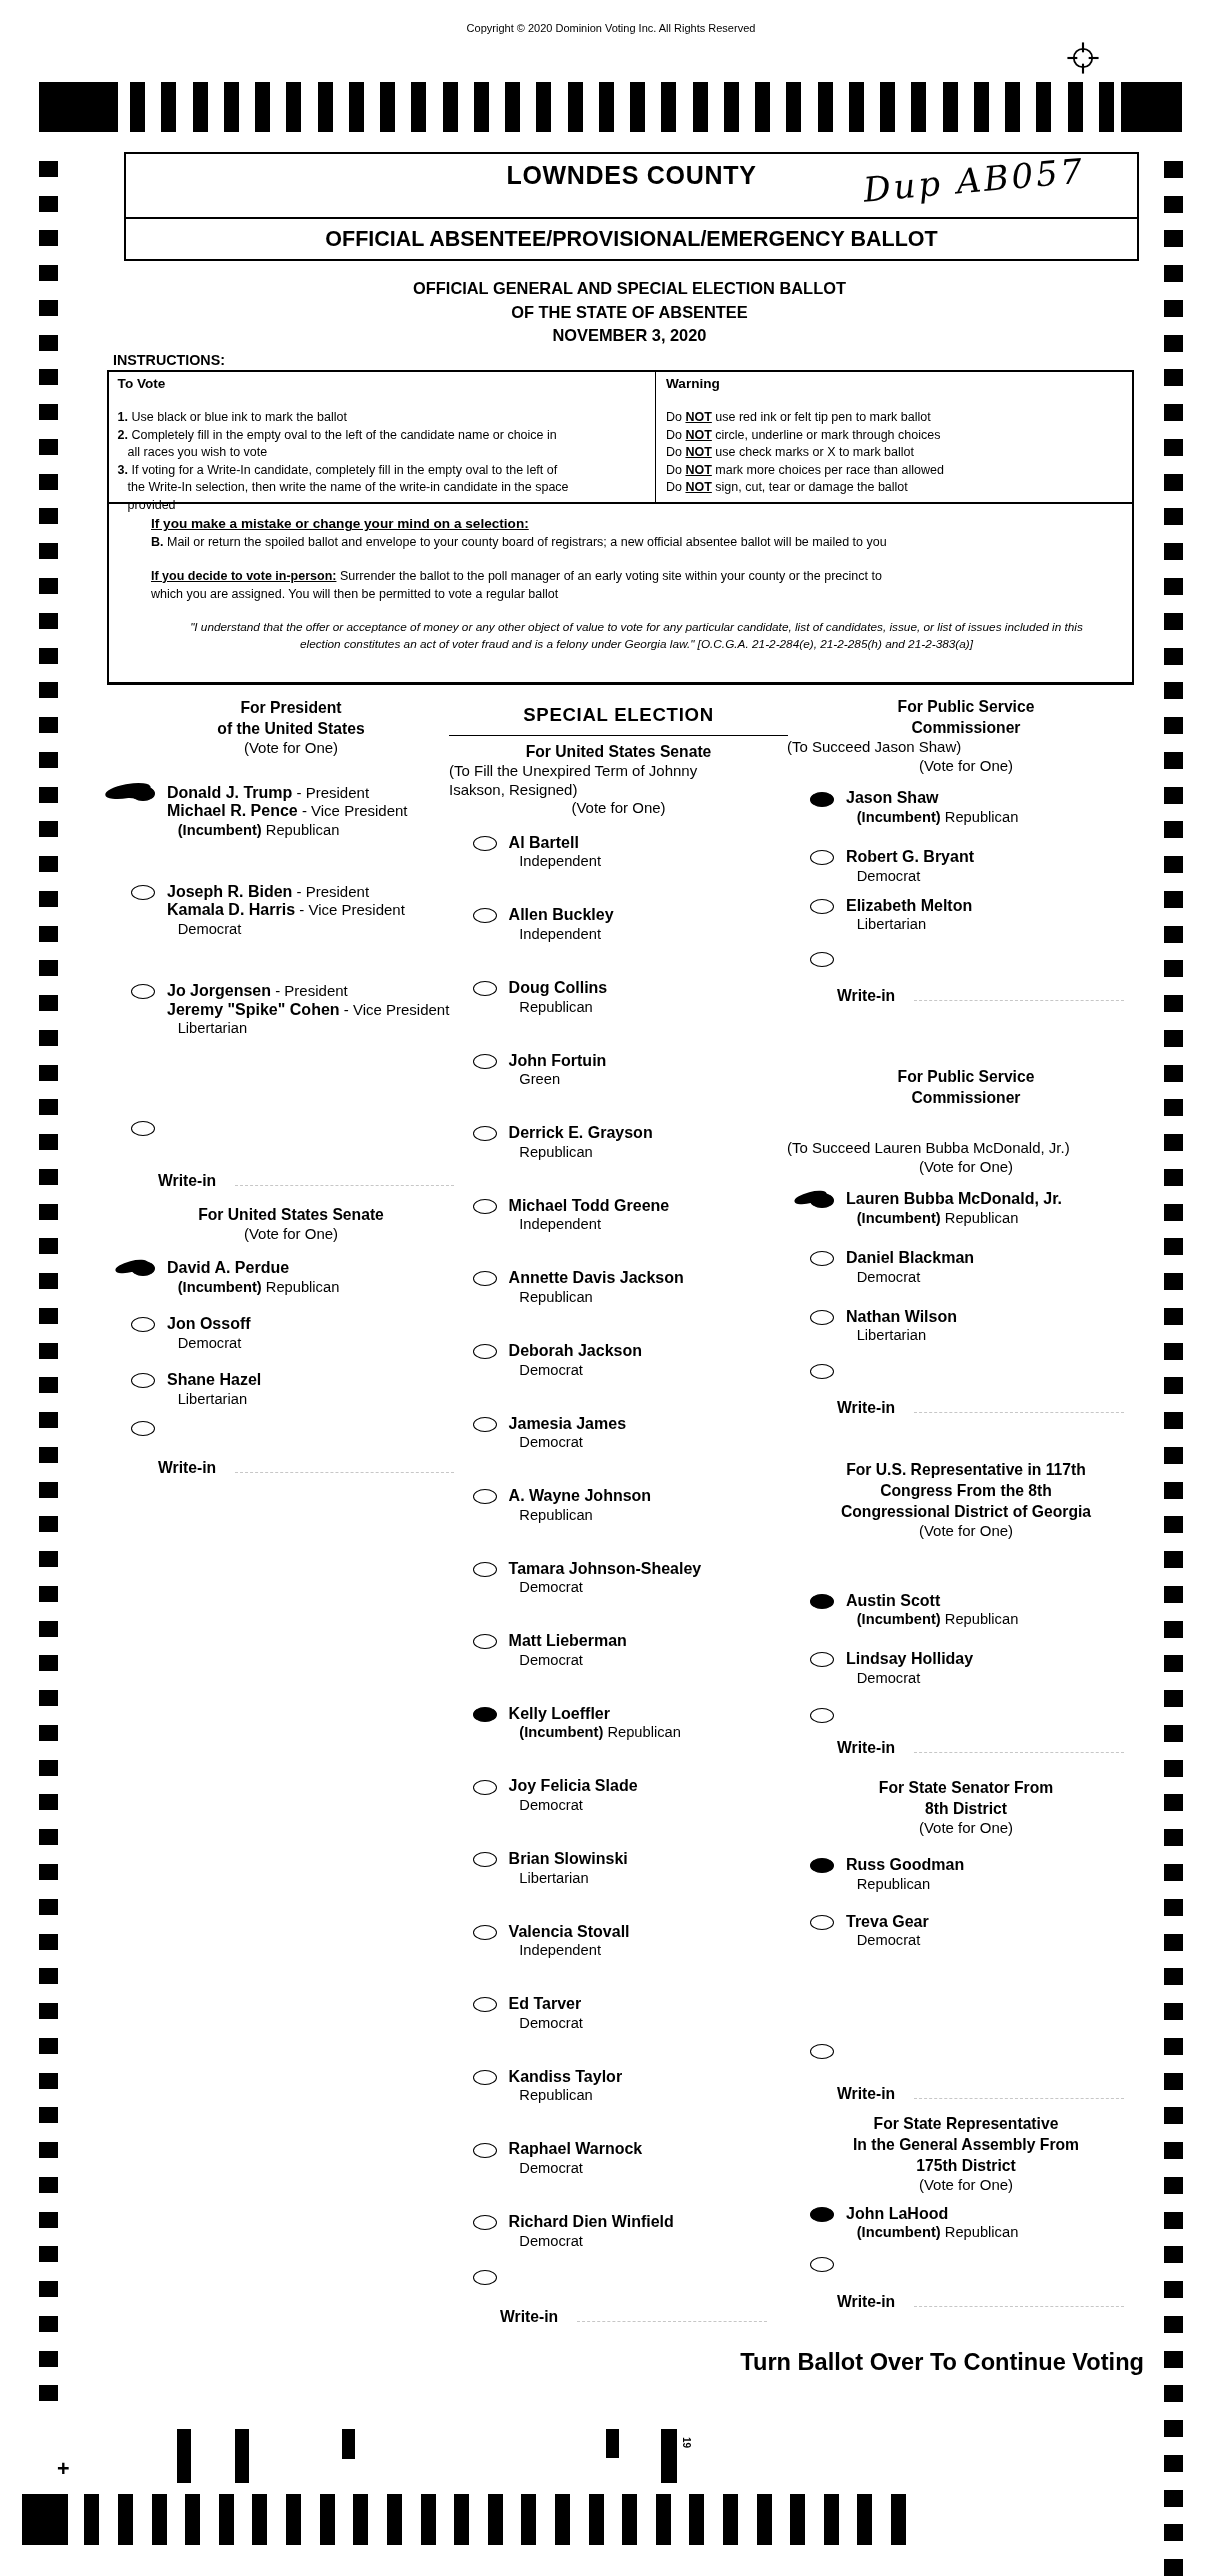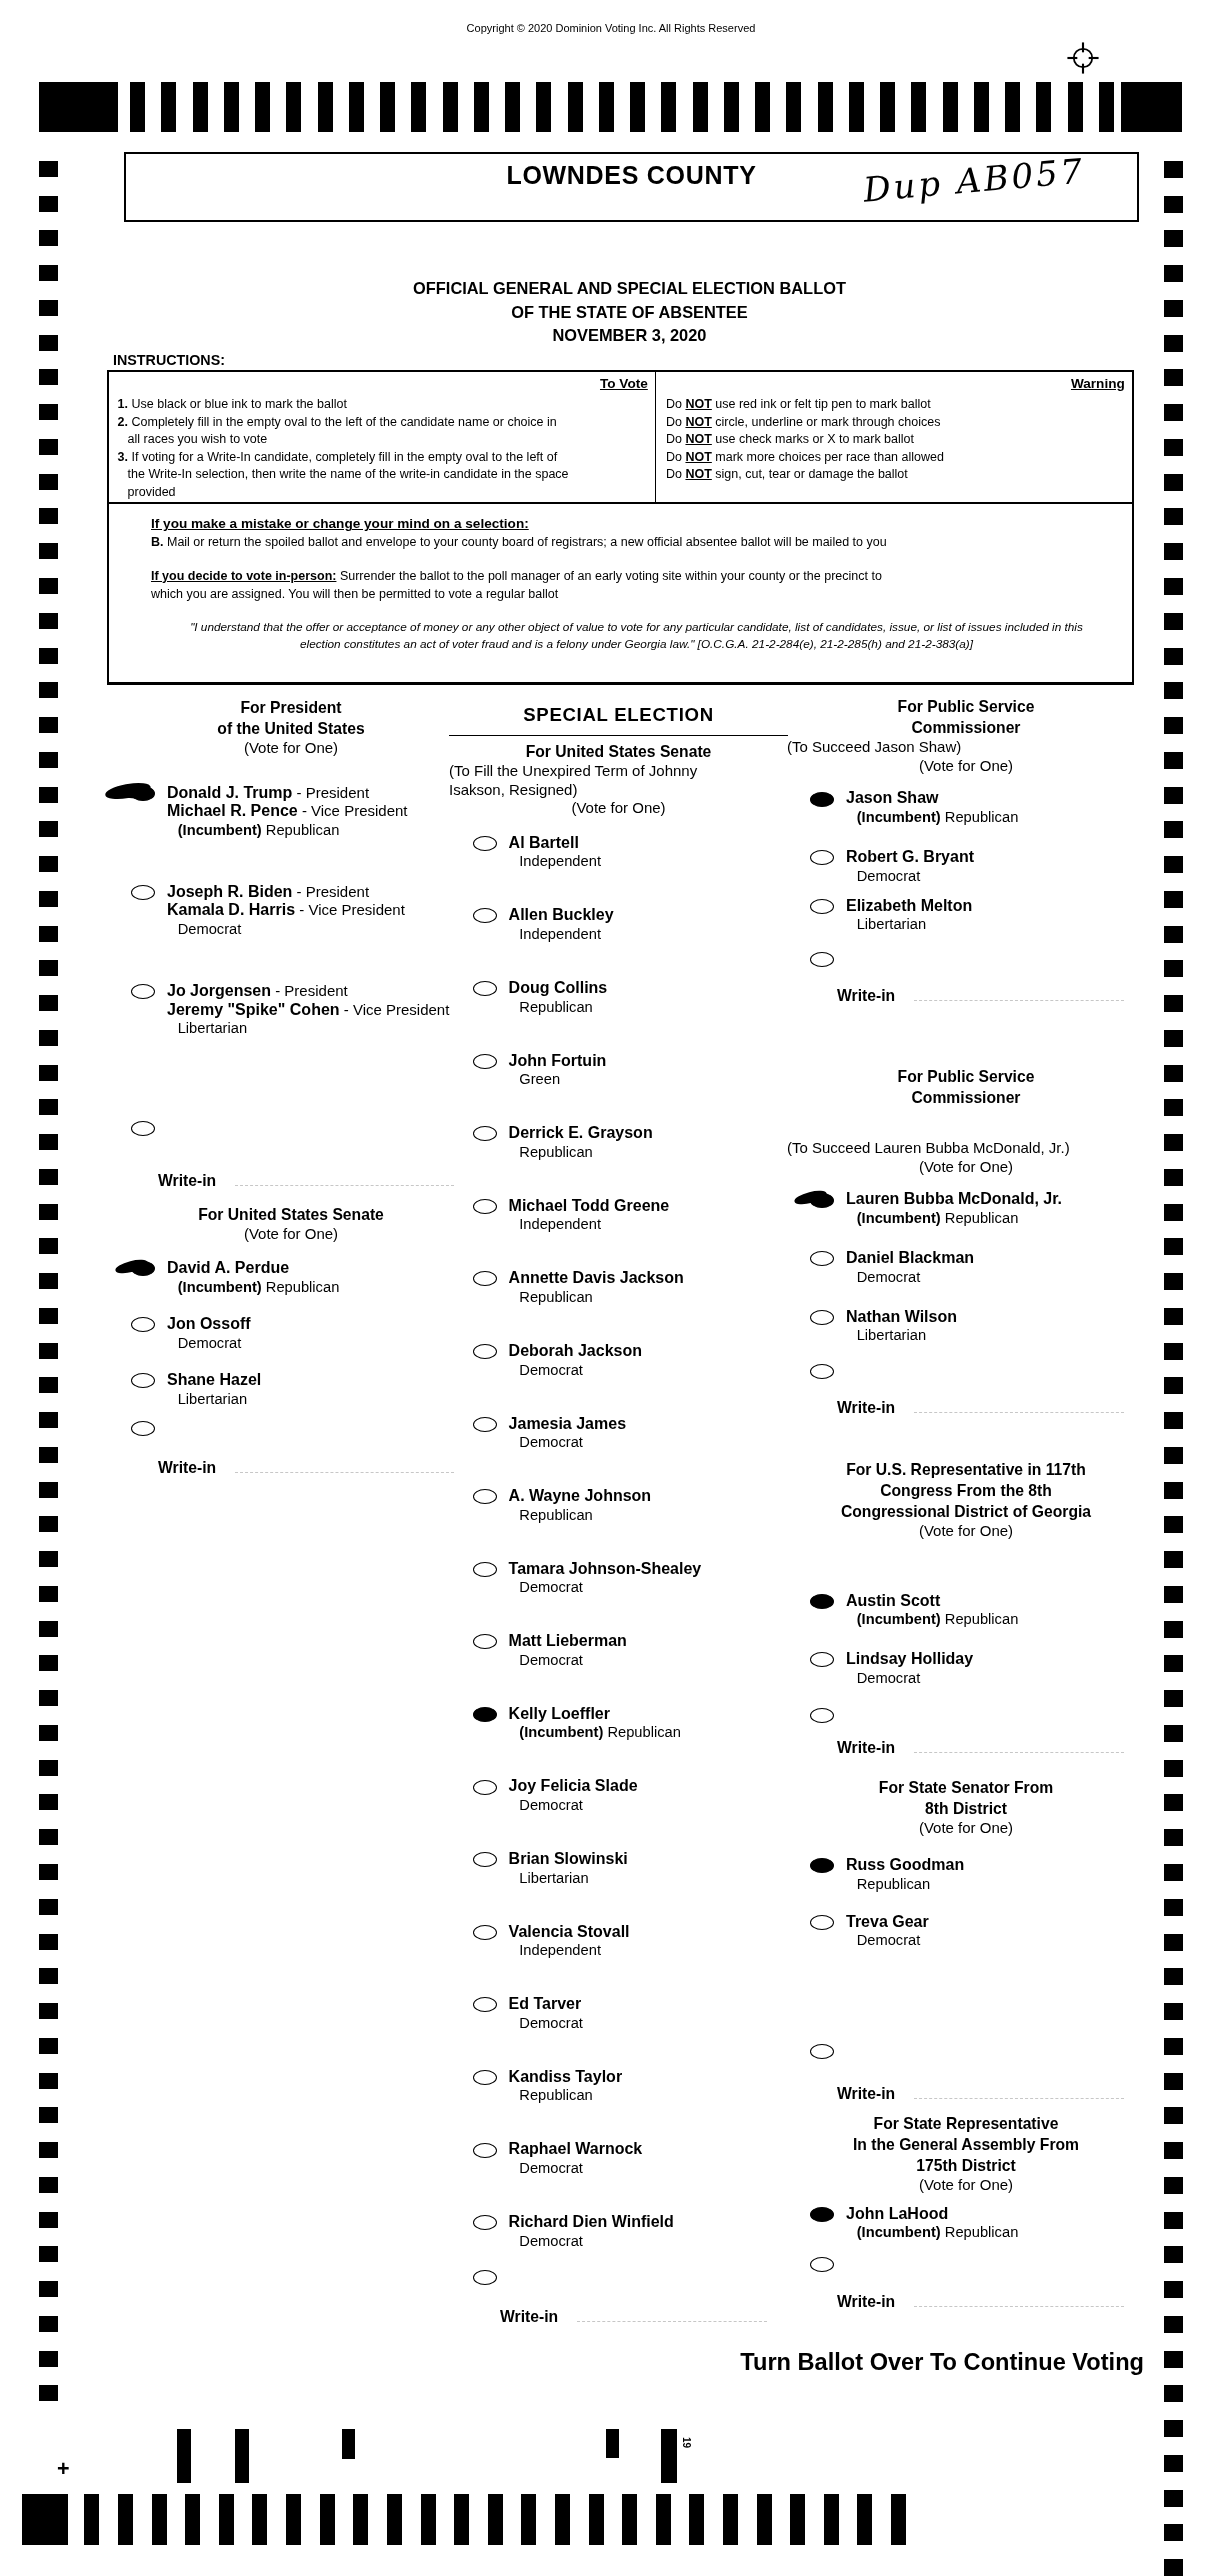--- a/index.html
+++ b/index.html
@@ -24,21 +24,21 @@
     font-style:italic;font-size:34px;letter-spacing:2.9px;transform:rotate(-5deg);white-space:nowrap;}
   #ballot-type{font-size:21.5px;font-weight:bold;line-height:40px;}
   .eline{font-size:16.4px;font-weight:bold;line-height:23.6px;}
   #instructions-label{font-size:14.3px;font-weight:bold;}
 
   
   #instr-box{border:2.1px solid #000;border-bottom-width:3.6px;}
   #instr-table{display:flex;border-bottom:2.9px solid #000;height:130px;}
   #tovote-cell{width:546px;padding:4.3px 7.2px 0 8.6px;box-sizing:border-box;}
   #warning-cell{flex:1;border-left:1.4px solid #000;padding:4.3px 7.2px 0 10px;box-sizing:border-box;}
-  .instr-head{font-size:13.6px;font-weight:bold;text-decoration:underline;margin-bottom:5px;text-align:right;}
+  .instr-head{font-size:13.6px;font-weight:bold;margin-bottom:18px;}
   .instr-line{font-size:12.5px;line-height:17.5px;}
   .ind{padding-left:10px;}
   #instr-lower{padding:11.4px 10px 0 10px;margin-left:32px;}
   .mist-line{font-size:12.5px;line-height:18px;}
   .affirm{font-size:11.8px;line-height:17px;font-style:italic;text-align:center;}
 
   
   .race{position:absolute;}
   .sec-title{font-size:18.6px;font-weight:bold;text-align:center;letter-spacing:0.7px;}
   .sec-rule{border-top:1.4px solid #000;margin-top:8.6px;margin-bottom:5.7px;}
@@ -146,20 +146,23 @@
       <div class="tmark" style="left: 824px; top: 0px; width: 15px; height: 51px;"></div>
       <div class="tmark" style="left: 857px; top: 0px; width: 15px; height: 51px;"></div>
       <div class="tmark" style="left: 891px; top: 0px; width: 15px; height: 51px;"></div>
     </div>
 
   <div class="hbox ctr" style="left:124px;top:152px;width:1011px;height:66px;">
     <div id="county-title">LOWNDES COUNTY</div>
     <div id="handwriting">Dup AB057</div>
   </div>
 
+  <div class="hbox ctr" style="left:124px;top:217px;width:1011px;height:40px;">
+    <div id="ballot-type">OFFICIAL ABSENTEE/PROVISIONAL/EMERGENCY BALLOT</div>
+  </div>
 
   <div class="abs ctr" style="left:124px;top:277px;width:1011px;">
     <div class="eline">OFFICIAL GENERAL AND SPECIAL ELECTION BALLOT</div>
     <div class="eline">OF THE STATE OF ABSENTEE</div>
     <div class="eline">NOVEMBER 3, 2020</div>
   </div>
 
   <div class="abs" style="left:113px;top:352px;" id="instructions-label">INSTRUCTIONS:</div>
 
   <div id="instr-box" class="abs" style="left:107px;top:370px;width:1027px;height:315px;box-sizing:border-box;">

